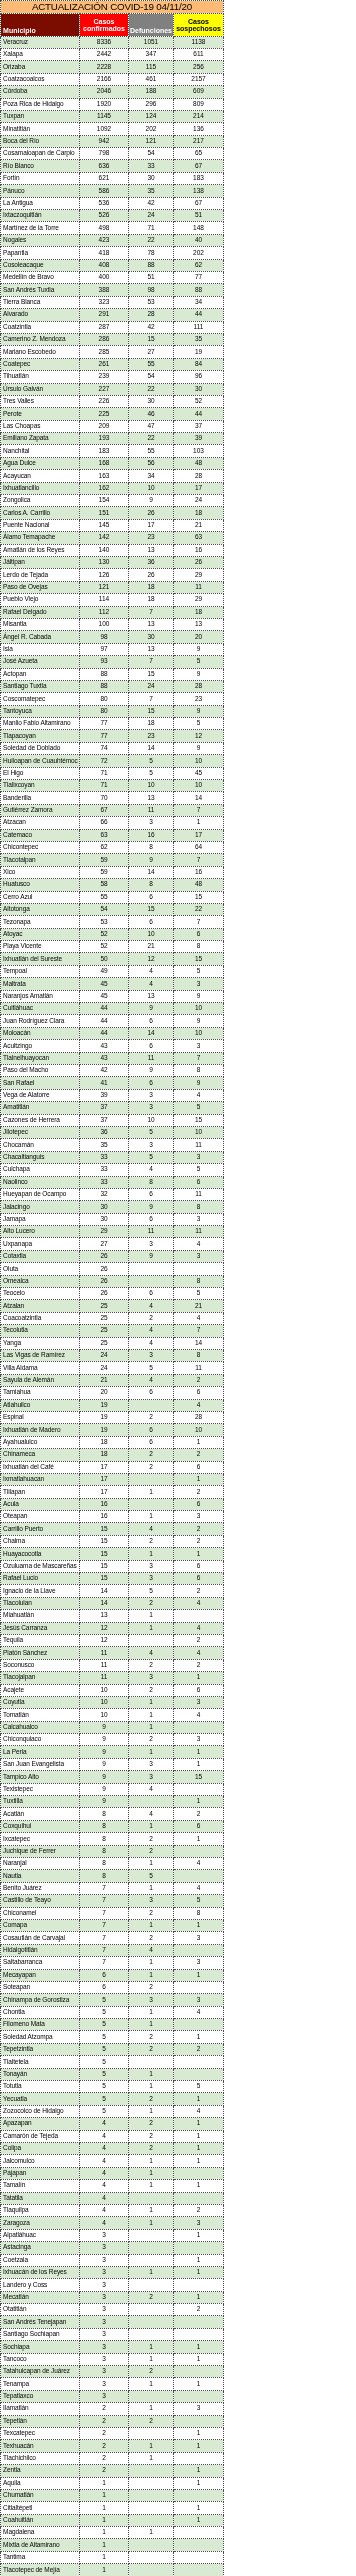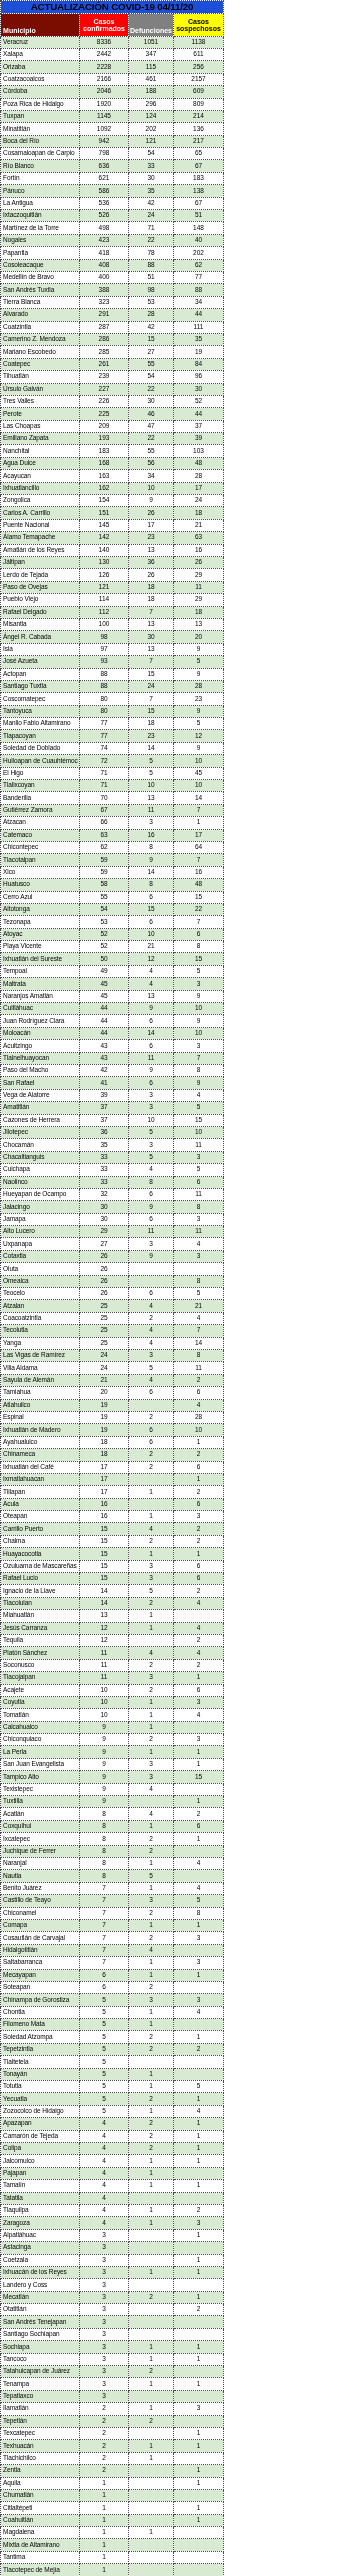--- a/index.html
+++ b/index.html
@@ -7,22 +7,22 @@
   table{border-collapse:collapse;table-layout:fixed;margin:0;}
   col.c-muni{width:79px;}
   col.c-conf{width:49px;}
   col.c-def{width:45px;}
   col.c-sosp{width:50px;}
   col.c-neg{width:43px;}
   td,th{border:0.5px dotted #4b4b4b;padding:0;height:11.4px;font-size:6.5px;line-height:1.05;
         overflow:hidden;white-space:nowrap;}
   .ghost{border:none;background:#fff;}
   
-  .title-cell{height:12.4px;border:0.5px dotted #4b4b4b;text-align:center;font-weight:bold;
-              font-size:9.8px;letter-spacing:-0.2px;background:#1d4ed8;}
+  .title-cell{height:12.4px;border:0.5px dotted #4b4b4b;text-align:center;font-weight:normal;
+              font-size:9.8px;letter-spacing:-0.2px;background:#fdba74;}
   
   .hdr{height:18.6px;font-weight:bold;font-size:7px;white-space:normal;}
   .hdr-muni{background:#7b0c00;color:#fff;text-align:left;vertical-align:bottom;padding:1px 2.1px 1.6px 2.1px;}
   .hdr-conf{background:#ff0000;color:#fff;text-align:center;vertical-align:middle;}
   .hdr-def{background:#808080;color:#fff;text-align:center;vertical-align:bottom;padding-bottom:1.6px;}
   .hdr-sosp{background:#ffff00;color:#000;text-align:center;vertical-align:middle;}
   
   tbody tr:nth-child(odd) td:not(.ghost){background:#d9ead3;}
   tbody tr:nth-child(even) td:not(.ghost){background:#ffffff;}
   td.muni{text-align:left;padding-left:2.1px;letter-spacing:-0.1px;}

